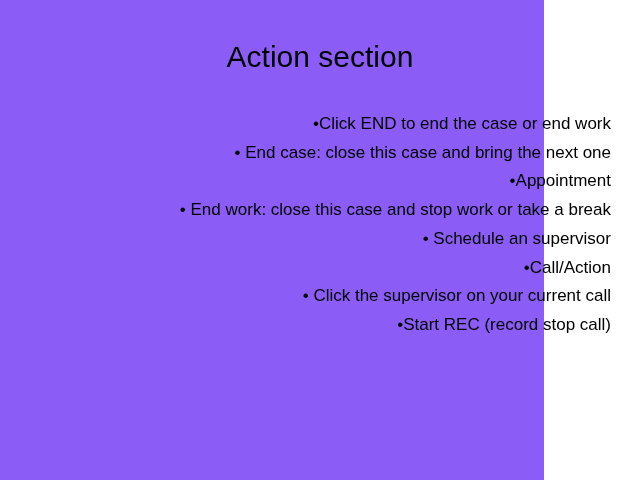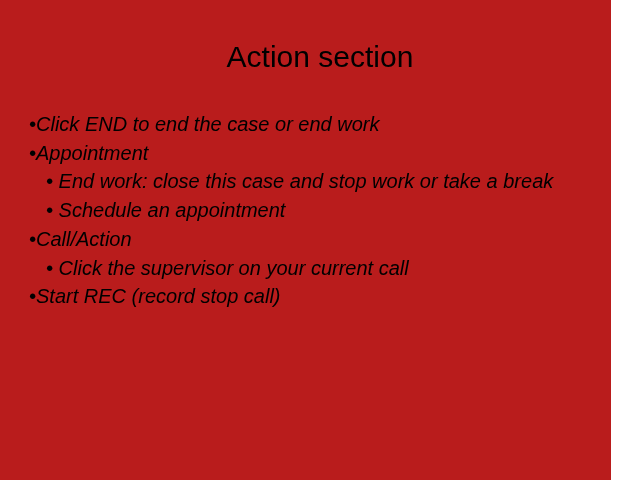--- a/index.html
+++ b/index.html
@@ -9,23 +9,23 @@
   body {
     width: 640px;
     height: 480px;
     background: #ffffff;
     font-family: "Liberation Sans", sans-serif;
     color: #000000;
     overflow: hidden;
   }
   .slide {
     position: relative;
-    width: 611px;
+    width: 544px;
     height: 480px;
-    background: #b91c1c;
+    background: #8b5cf6;
   }
   .slide-title {
     position: absolute;
     left: 0;
     top: 40px;
     width: 640px;
     text-align: center;
     font-size: 30px;
     line-height: 34px;
     font-weight: normal;
@@ -34,25 +34,24 @@
     white-space: nowrap;
   }
   .body-block {
     position: absolute;
     left: 29px;
     top: 110px;
     width: 582px;
   }
   .bullet-line {
     display: block;
-    font-size: 20px;
+    font-size: 17px;
     line-height: 28.7px;
     color: #000000;
-    text-align: left;
-    font-style: italic;
+    text-align: right;
   }
   
   .lvl1 {
     padding-left: 9px;
     text-indent: -9px;
     margin-left: 0px;
   }
   
   .lvl2 {
     padding-left: 26px;
@@ -67,26 +66,27 @@
 <body>
 
 <div class="slide">
 
   <div class="slide-title">Action section</div>
 
   <div class="body-block">
 
     <div class="bullet-line lvl1"><span class="bullet-glyph">•</span><span>Click END to end the case or end work</span></div>
 
+    <div class="bullet-line lvl2"><span class="bullet-glyph">• </span><span>End case: close this case and bring the next one</span></div>
 
     <div class="bullet-line lvl1"><span class="bullet-glyph">•</span><span>Appointment</span></div>
 
     <div class="bullet-line lvl2"><span class="bullet-glyph">• </span><span>End work: close this case and stop work or take a break</span></div>
 
-    <div class="bullet-line lvl2"><span class="bullet-glyph">• </span><span>Schedule an appointment</span></div>
+    <div class="bullet-line lvl2"><span class="bullet-glyph">• </span><span>Schedule an supervisor</span></div>
 
     <div class="bullet-line lvl1"><span class="bullet-glyph">•</span><span>Call/Action</span></div>
 
 
     <div class="bullet-line lvl2"><span class="bullet-glyph">• </span><span>Click the supervisor on your current call</span></div>
 
     <div class="bullet-line lvl1"><span class="bullet-glyph">•</span><span>Start REC (record stop call)</span></div>
 
   </div>
 </div>

